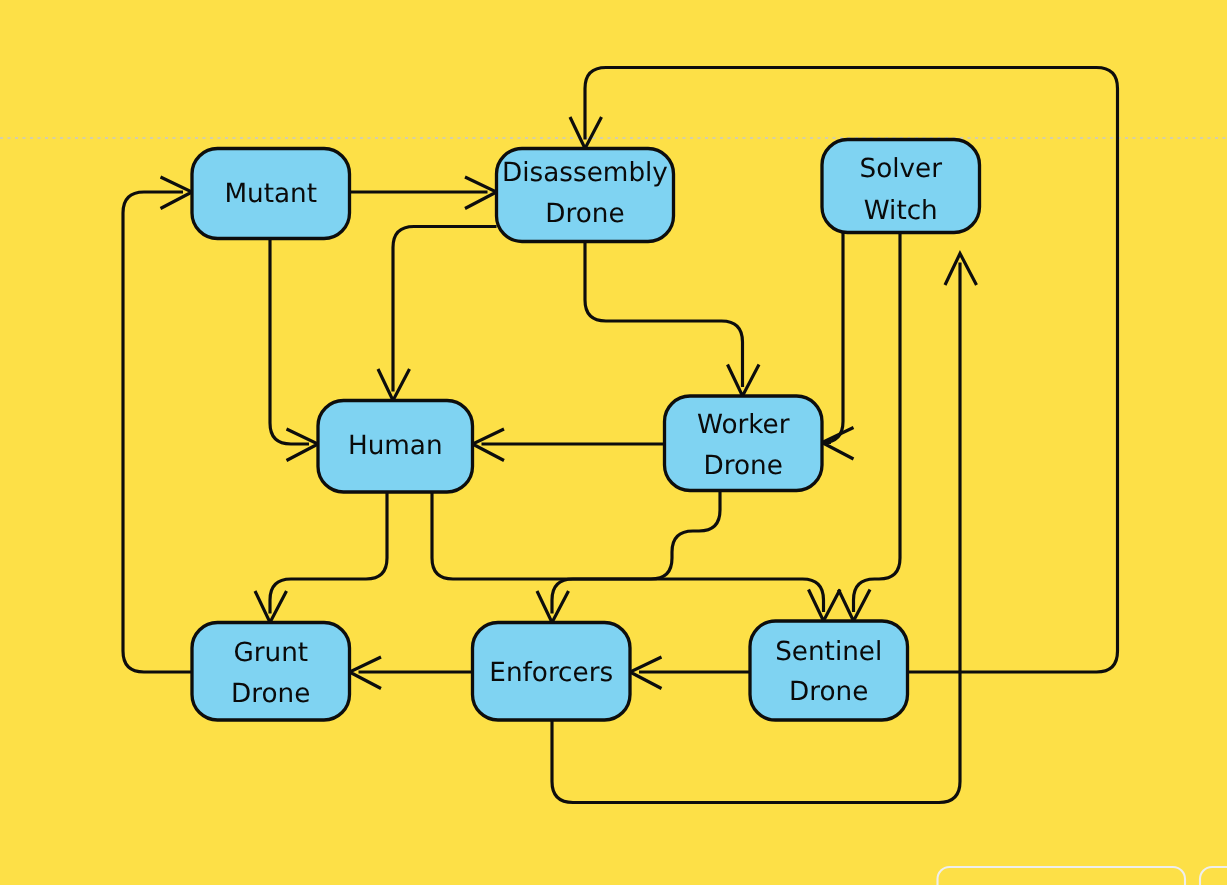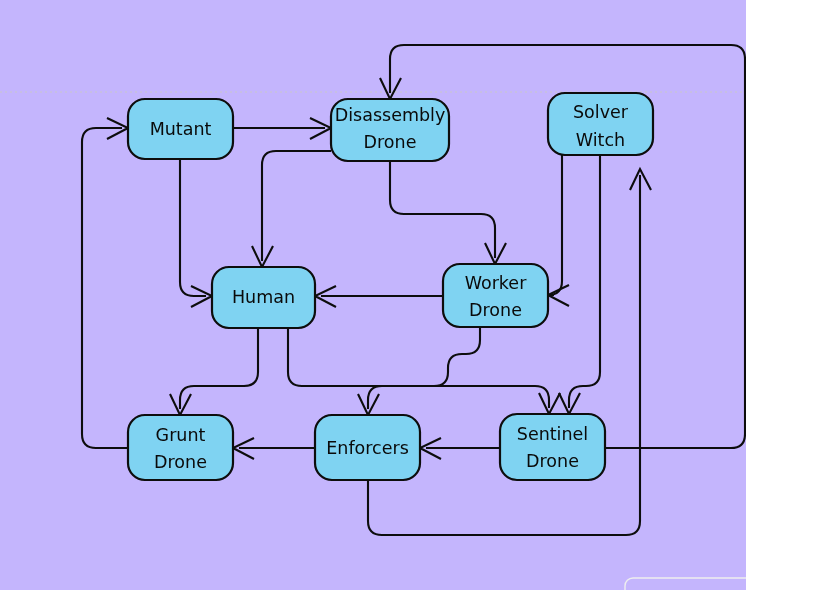--- a/index.html
+++ b/index.html
@@ -6,23 +6,23 @@
   html, body {
     margin: 0;
     padding: 0;
     background: #ffffff;
   }
   body {
     font-family: "DejaVu Sans", sans-serif;
   }
   #canvas {
     position: relative;
-    width: 746px;
+    width: 818px;
     height: 590px;
-    background: #c4b5fd;
+    background: #fde047;
     overflow: hidden;
   }
   #diagram-svg {
     position: absolute;
     left: 0;
     top: 0;
     width: 818px;
     height: 590px;
   }
   .node-rect {

